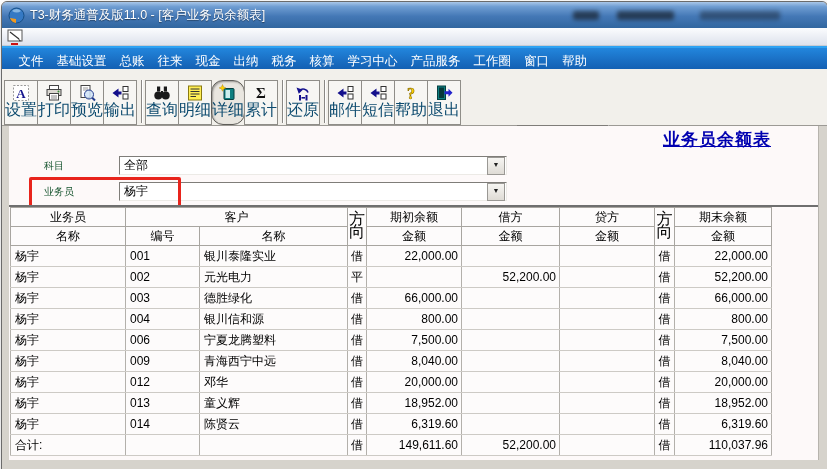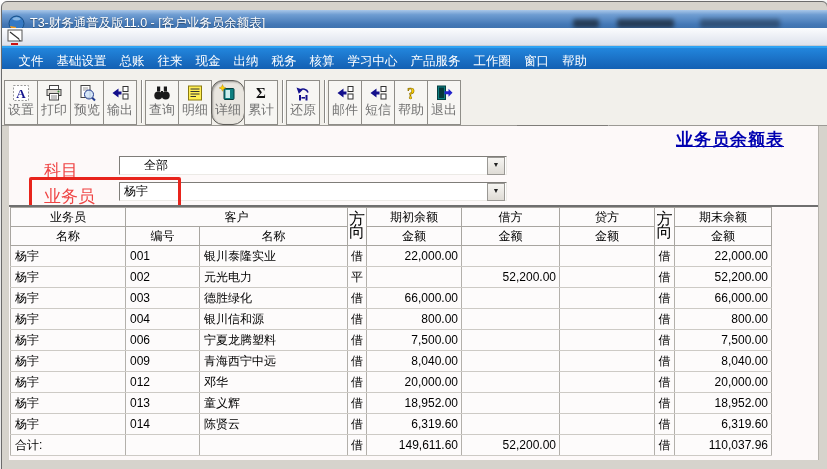--- a/index.html
+++ b/index.html
@@ -1,20 +1,20 @@
 <!DOCTYPE html>
 <html><head>
 <meta charset="utf-8">
 <style>
   html,body{margin:0;padding:0;background:#ffffff;font-family:"Liberation Sans","DejaVu Sans",sans-serif;}
   .window{position:relative;width:825px;height:467px;margin:1px;border:1px solid #6b6b6b;
     border-radius:6px 6px 0 0;overflow:hidden;background:#d6d3cc;
     box-shadow:2px 3px 5px rgba(0,0,0,.5);}
   
-  .titlebar{position:absolute;left:0;top:8px;width:100%;height:26px;
+  .titlebar{position:absolute;left:0;top:0;width:100%;height:26px;
     background:linear-gradient(180deg,#a9c7e9 0%,#6f9dd2 18%,#4478b6 55%,#31669f 100%);
     display:flex;align-items:center;}
   .app-ic{width:17px;height:17px;margin:0 5px 0 6px;flex:0 0 auto;}
   .title-text{color:#ffffff;font-size:12.5px;text-shadow:0 1px 1px rgba(0,0,0,.45);white-space:nowrap;}
   .bb{position:absolute;top:9px;height:9px;border-radius:2px;background:#18222e;opacity:.7;filter:blur(2px);}
   .bb1{left:571px;width:26px;}
   .bb2{left:615px;width:57px;}
   .bb3{left:698px;width:80px;opacity:.45;}
   
   .strip{position:absolute;left:0;top:26px;width:100%;height:17px;
@@ -27,34 +27,34 @@
     border-top:2px solid #2ea2f2;display:flex;align-items:center;padding-left:10px;box-sizing:border-box;}
   .menu-item{color:#ffffff;font-size:12.5px;padding:0 6.5px;line-height:21px;white-space:nowrap;cursor:default;}
   
   .toolbar{position:absolute;left:0;top:67px;width:100%;height:57px;background:#f2f0eb;
     border-bottom:1px solid #9c9a95;box-sizing:border-box;}
   .tb-row{position:absolute;left:3px;top:11px;display:flex;align-items:stretch;height:43px;}
   .tb-btn{width:32px;height:41px;border:1px solid #8f8d88;background:#f7f6f3;margin-left:-1px;
     display:flex;flex-direction:column;align-items:center;justify-content:flex-start;padding-top:2px;cursor:default;}
   .tb-btn.pressed{background:#e9e6e0;border-color:#5f5d59;box-shadow:inset 1px 1px 2px rgba(0,0,0,.35);border-radius:12px;}
   .tb-ic{height:19px;display:flex;align-items:center;justify-content:center;}
-  .tb-lab{font-size:13px;color:#737373;line-height:15px;white-space:nowrap;}
+  .tb-lab{font-size:16px;color:#0c4a6e;line-height:15px;white-space:nowrap;}
   .tb-sep{width:1px;background:#8a8884;margin:0 3px 0 4px;border-right:1px solid #ffffff;}
   .fmt-select{position:absolute;left:515px;top:21px;width:92px;height:20px;background:#ffffff;
     border:1px solid #7f7d79;border-right-color:#e8e8e8;border-bottom-color:#e8e8e8;
     display:flex;align-items:center;box-sizing:border-box;cursor:default;margin-top:35px;}
   .fmt-select .val{flex:1;font-size:12px;padding-left:3px;}
   .dd-btn{width:16px;height:16px;margin-right:1px;background:linear-gradient(#f6f5f2,#dedbd5);
     border:1px solid #9a9894;font-size:7px;line-height:14px;text-align:center;color:#222;}
   
   .report{position:absolute;left:7px;top:124px;width:810px;height:334px;background:#fdf9f9;overflow:hidden;}
   .rframe-r{position:absolute;right:0;top:124px;width:8px;height:334px;background:#d6d3cc;border-left:1px solid #b7b4ae;}
-  .report-title{position:absolute;right:35px;top:2px;color:#0000b0;font-size:17px;font-weight:bold;
+  .report-title{position:absolute;right:48px;top:2px;color:#0000b0;font-size:17px;font-weight:bold;
     text-decoration:underline;letter-spacing:1px;}
-  .flt-label{position:absolute;left:35px;color:#ef4444;font-size:17px;}
+  .flt-label{position:absolute;left:35px;color:#14532d;font-size:10px;}
   .combobox{position:absolute;left:110px;width:388px;height:19px;background:#ffffff;
     border:1px solid #7f7d79;border-right-color:#eceae6;border-bottom-color:#eceae6;
     display:flex;align-items:center;box-sizing:border-box;cursor:default;}
   .combobox .val{flex:1;font-size:12px;padding-left:4px;color:#000;}
   .red-box{position:absolute;left:20px;top:51px;width:146px;height:27px;border:3px solid #e8241c;
     border-radius:2px;pointer-events:none;}
   .topline{position:absolute;left:0;top:79px;width:810px;height:2px;background:#6f6f6f;}
   table.grid{position:absolute;left:1px;top:81px;border-collapse:collapse;table-layout:fixed;background:#fdfbfb;}
   .grid th{font-weight:normal;font-size:12px;height:18px;text-align:center;
     border:1px solid #a8a5a0;padding:0;color:#000;background:#fdfbfb;}
@@ -256,21 +256,21 @@
     <div class="fmt-select">
       <span class="val">金额式</span>
       <span class="dd-btn">▼</span>
     </div>
   </div>
 
   <div class="report">
     <div class="report-title">业务员余额表</div>
 
     <div class="flt-label" style="top:33px;">科目</div>
-    <div class="combobox" style="top:30px;padding-left:20px;">
+    <div class="combobox" style="top:30px;">
       <span class="val">全部</span>
       <span class="dd-btn">▼</span>
     </div>
 
     <div class="flt-label" style="top:59px;">业务员</div>
     <div class="combobox" style="top:56px;">
       <span class="val">杨宇</span>
       <span class="dd-btn">▼</span>
     </div>
 

